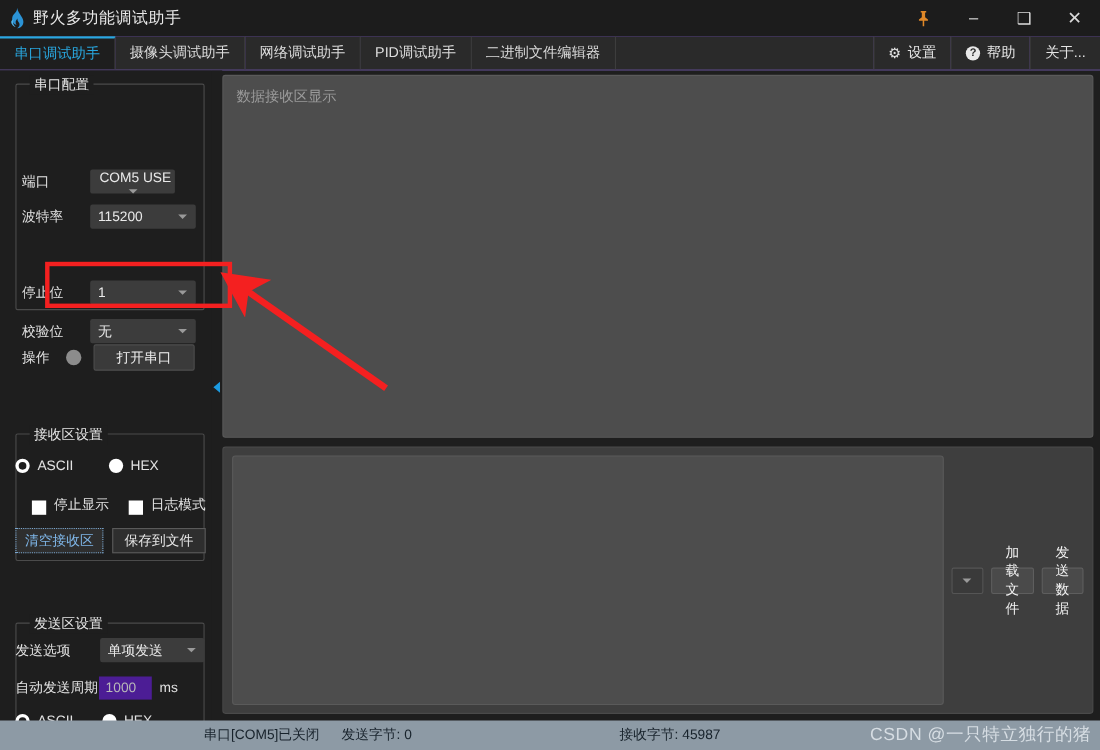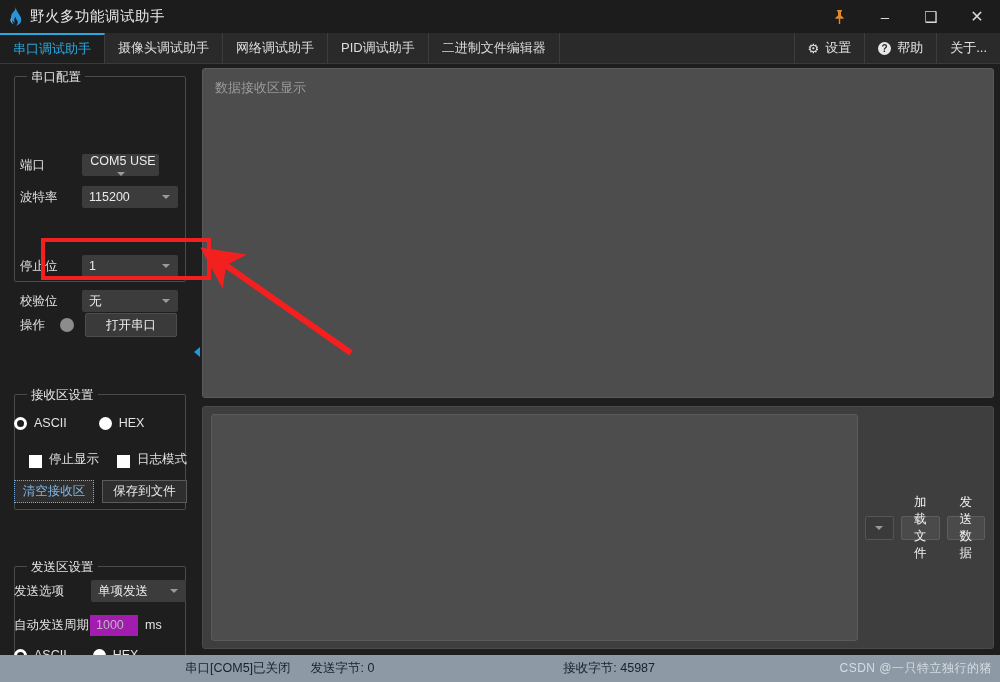--- a/index.html
+++ b/index.html
@@ -117,21 +117,21 @@
   .chk { width: 13px; height: 13px; background: #fff; flex: 0 0 13px; }
 
   .flatbtn {
     background: #2e2e2e; border: 1px solid #5a5a5a;
     color: #e8e8e8; font-size: 12.5px; height: 23px;
     display: flex; align-items: center; justify-content: center;
   }
   .flatbtn.focused { color: #7fb6e8; border: 1px dotted #7aa7d0; }
 
   .numfield {
-    background: #a21caf; color: #b9b9b9; font-size: 12.5px;
+    background: #4c1d95; color: #b9b9b9; font-size: 12.5px;
     height: 21px; display: flex; align-items: center; padding: 0 6px;
   }
 
   
   .splitter {
     width: 10px; flex: 0 0 10px; background: #1e1e1e;
     position: relative;
   }
   .split-arrow {
     position: absolute; left: 2px; top: 283px;
@@ -178,21 +178,21 @@
     flex: 0 0 27px; height: 27px; background: #8d9aa5;
     display: flex; align-items: center;
     color: #17222b; font-size: 12.5px;
     padding: 0 10px; position: relative;
   }
   .sb-left { display: flex; gap: 20px; margin-left: 175px; }
   .sb-right { position: absolute; right: 345px; }
   .watermark {
     position: absolute; right: 8px; top: 0; height: 27px;
     display: flex; align-items: center;
-    color: #d6dde3; font-size: 12px; letter-spacing: .5px;
+    color: #d6dde3; font-size: 16px; letter-spacing: .5px;
   }
 
   
   .hl-rect {
     position: absolute; left: 41px; top: 238px;
     width: 170px; height: 42px;
     border: 4px solid #f42020;
     pointer-events: none;
   }
   .anno-svg { position: absolute; left: 0; top: 0; width: 1000px; height: 682px; pointer-events: none; }

